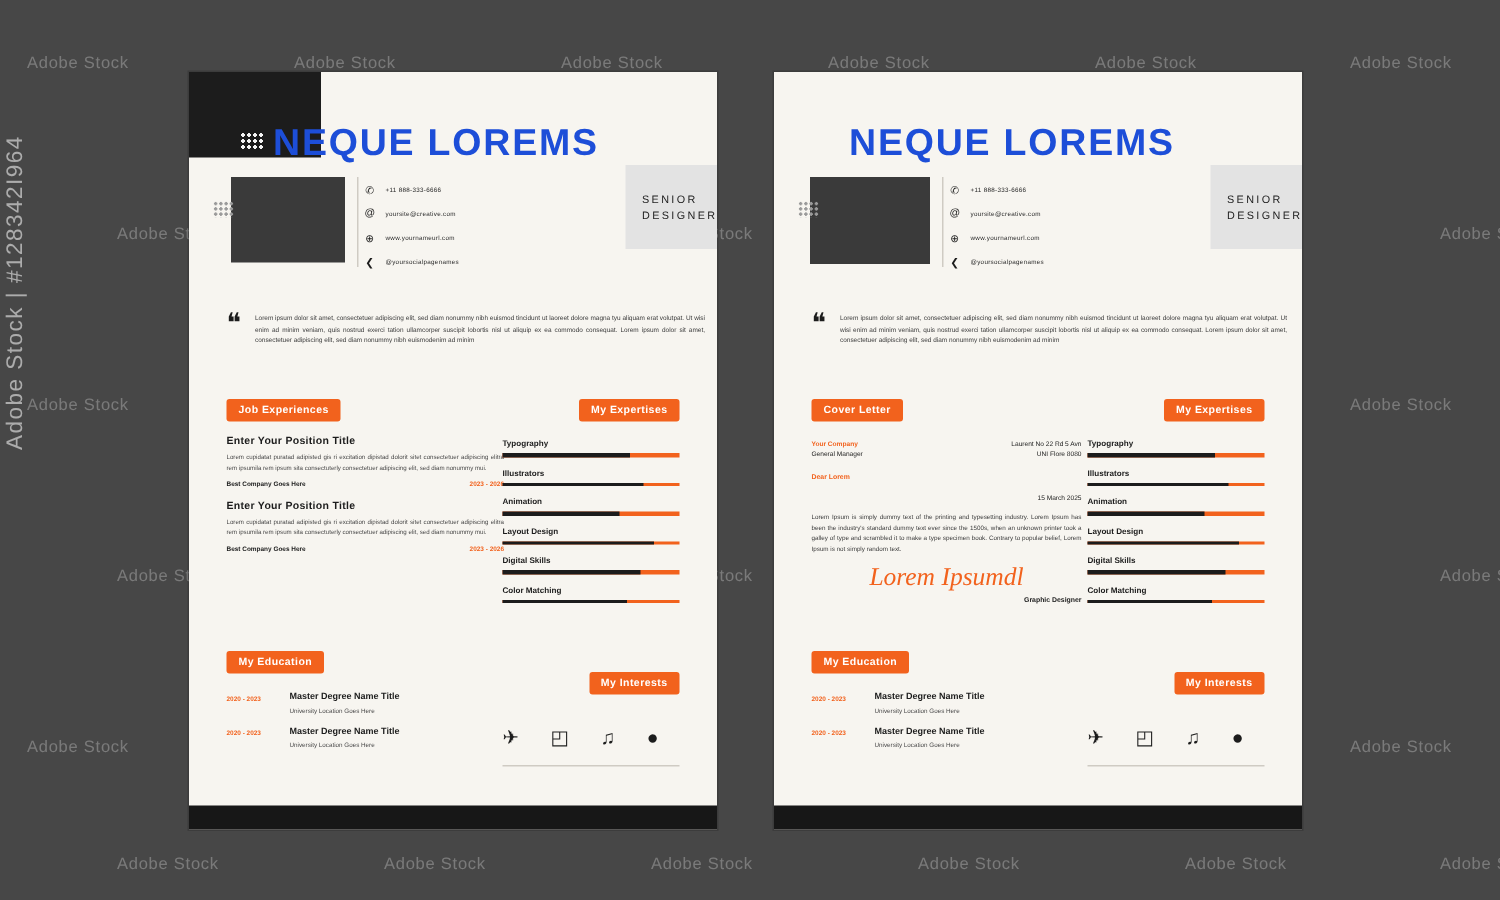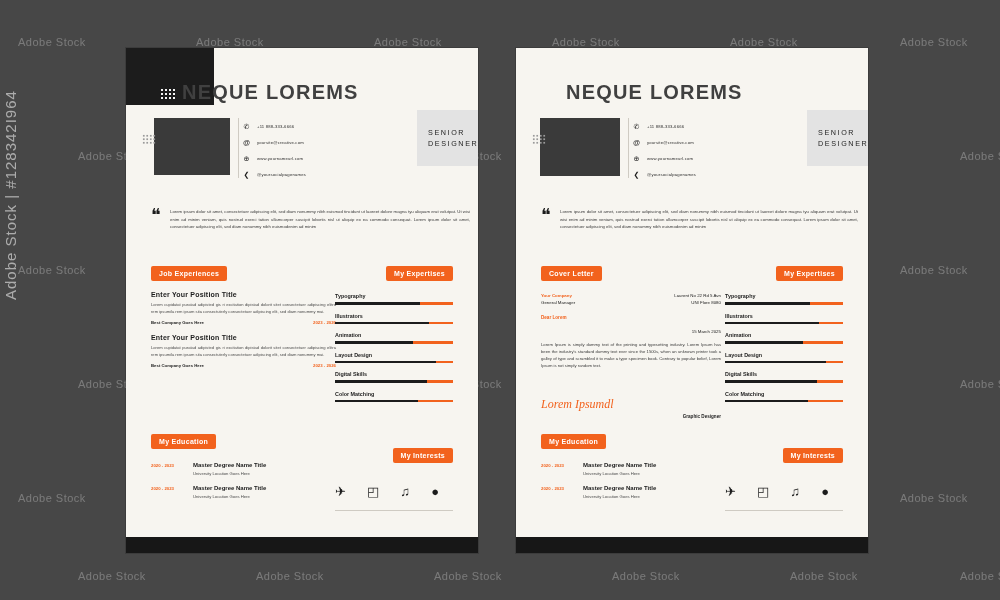--- a/index.html
+++ b/index.html
@@ -25,22 +25,22 @@
   }
   #page-left{left:126px;top:48px;width:352px;height:505px;}
   #page-right{left:516px;top:48px;width:352px;height:505px;}
   .page-footer{position:absolute;left:0;bottom:0;width:100%;height:16px;background:#171717;}
   
   .hdr-black{position:absolute;left:0;top:0;width:88px;height:57px;background:#1c1c1c;}
   .hdr-dots{position:absolute;left:34px;top:40px;width:16px;height:12px;
     background-image:radial-gradient(#fff 40%, transparent 41%);
     background-size:4px 4px;opacity:.95;}
   .title{
-    position:absolute;left:56px;top:33px;color:#404040;font-weight:bold;
-    font-size:20px;letter-spacing:1.2px;font-family:"Liberation Sans",sans-serif;
+    position:absolute;left:56px;top:33px;color:#1d4ed8;font-weight:bold;
+    font-size:25px;letter-spacing:1.2px;font-family:"Liberation Sans",sans-serif;
   }
   .title.right{left:50px;top:33px;}
   .photo{position:absolute;left:28px;top:70px;width:76px;height:57px;background:#3a3a3a;}
   .photo.right{left:24px;top:70px;width:80px;height:58px;}
   
   .contacts{position:absolute;left:115px;top:72px;width:110px;}
   .crow{display:flex;align-items:center;height:13px;margin-bottom:3px;}
   .cicon{width:11px;height:11px;flex:0 0 11px;color:#1c1c1c;display:flex;align-items:center;justify-content:center;font-size:7px;}
   .ctxt{font-size:4.2px;color:#2a2a2a;margin-left:5px;letter-spacing:.2px;}
   .cline{position:absolute;left:112px;top:70px;width:1px;height:60px;background:#cfcbc3;}
@@ -79,21 +79,21 @@
   .bar{height:2.5px;width:100%;background:#f2621d;position:relative;}
   .bar > i{position:absolute;left:0;top:0;height:100%;background:#1c1c1c;display:block;}
   .int-icons{display:flex;justify-content:space-between;align-items:center;margin-top:12px;width:104px;}
   .int-icons span{font-size:13px;color:#1c1c1c;line-height:13px;}
   .int-rule{width:118px;height:1px;background:#cfcbc3;margin-top:12px;}
   
   .cl-row{display:flex;justify-content:space-between;font-size:4.4px;line-height:7px;color:#1c1c1c;}
   .cl-orange{color:#f2621d;font-weight:bold;font-size:4.6px;margin-top:9px;}
   .cl-date{text-align:right;font-size:4.4px;color:#1c1c1c;margin-top:9px;}
   .cl-body{font-size:4.2px;line-height:7px;color:#3a3a3a;margin-top:7px;text-align:justify;}
-  .sig{font-family:"Liberation Serif",serif;font-style:italic;color:#f2621d;font-size:12px;margin-top:28px;text-align:left;}
+  .sig{font-family:"Liberation Serif",serif;font-style:italic;color:#f2621d;font-size:17px;margin-top:6px;text-align:center;}
   .sig-sub{font-size:4.6px;font-weight:bold;color:#1c1c1c;text-align:right;margin-top:2px;}
 </style>
 </head>
 <body>
 
 <div id="wm-layer">
     <div class="wm" style="left: 18px; top: 36px;">Adobe Stock</div>
     <div class="wm" style="left: 196px; top: 36px;">Adobe Stock</div>
     <div class="wm" style="left: 374px; top: 36px;">Adobe Stock</div>
     <div class="wm" style="left: 552px; top: 36px;">Adobe Stock</div>

